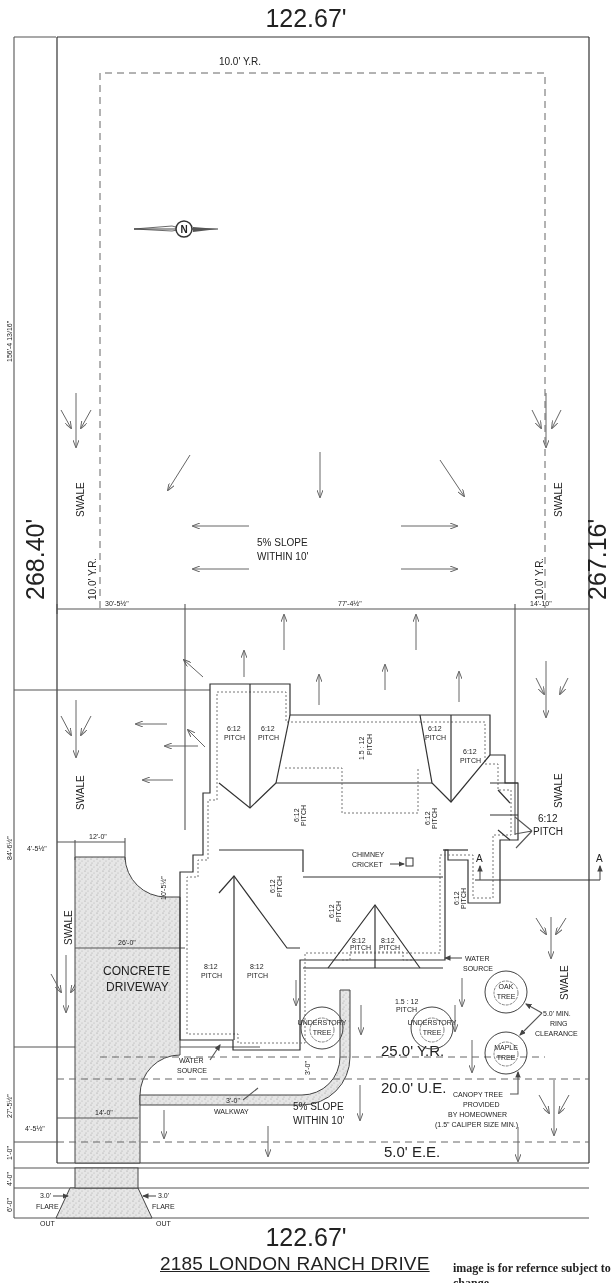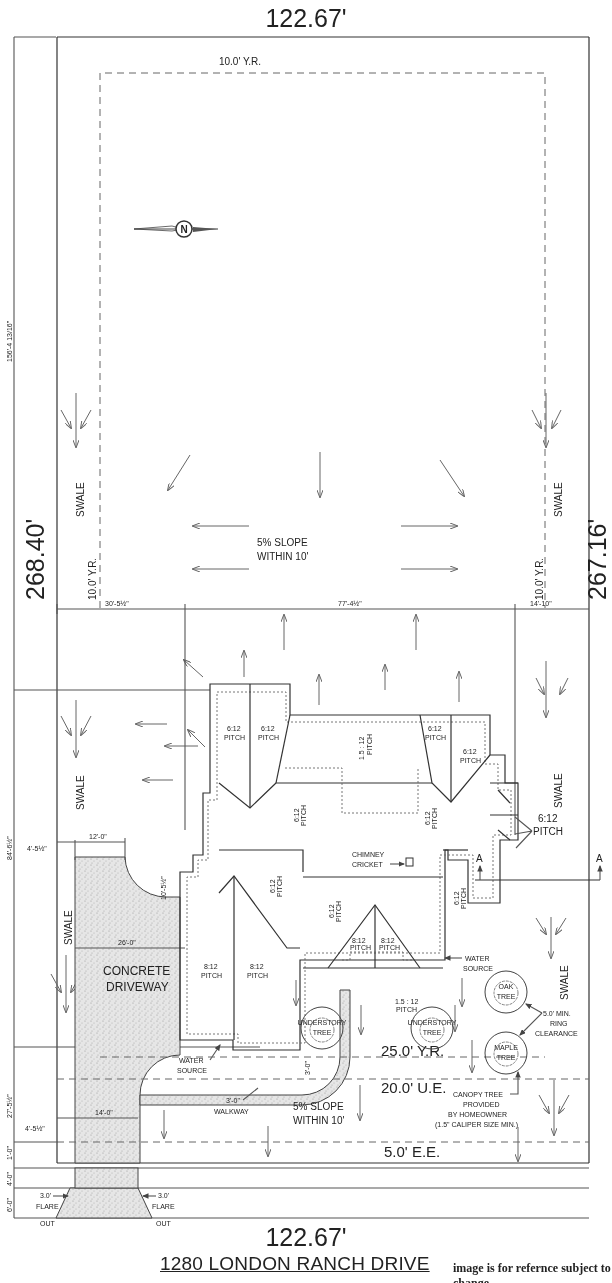--- a/index.html
+++ b/index.html
@@ -321,14 +321,14 @@
   <text class="t xs" x="40" y="1226">OUT</text>
   <line class="ln" x1="53" y1="1196" x2="68" y2="1196" marker-end="url(#ahs)"></line>
   <text class="t xs" x="158" y="1198">3.0'</text>
   <text class="t xs" x="152" y="1209">FLARE</text>
   <text class="t xs" x="156" y="1226">OUT</text>
   <line class="ln" x1="156" y1="1196" x2="143" y2="1196" marker-end="url(#ahs)"></line>
 
   <text class="t big" x="306" y="1246" text-anchor="middle">122.67'</text>
 </svg>
 
-<div class="title">1280 LONDON RANCH DRIVE</div>
+<div class="title">2185 LONDON RANCH DRIVE</div>
 <div class="note">image is for refernce subject to change</div>
 
 </body></html>

